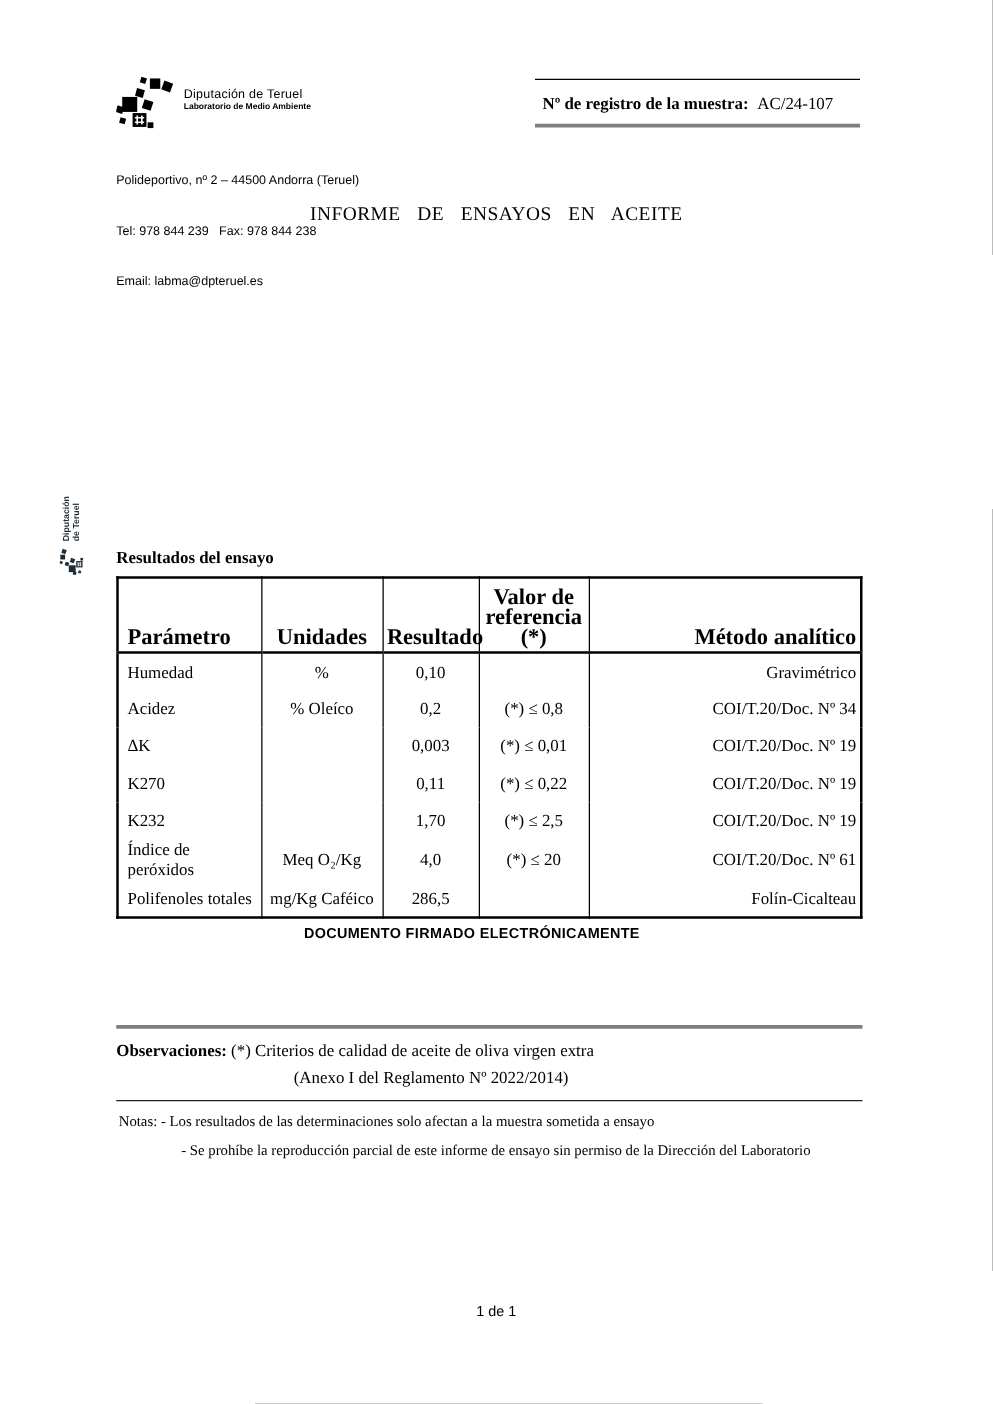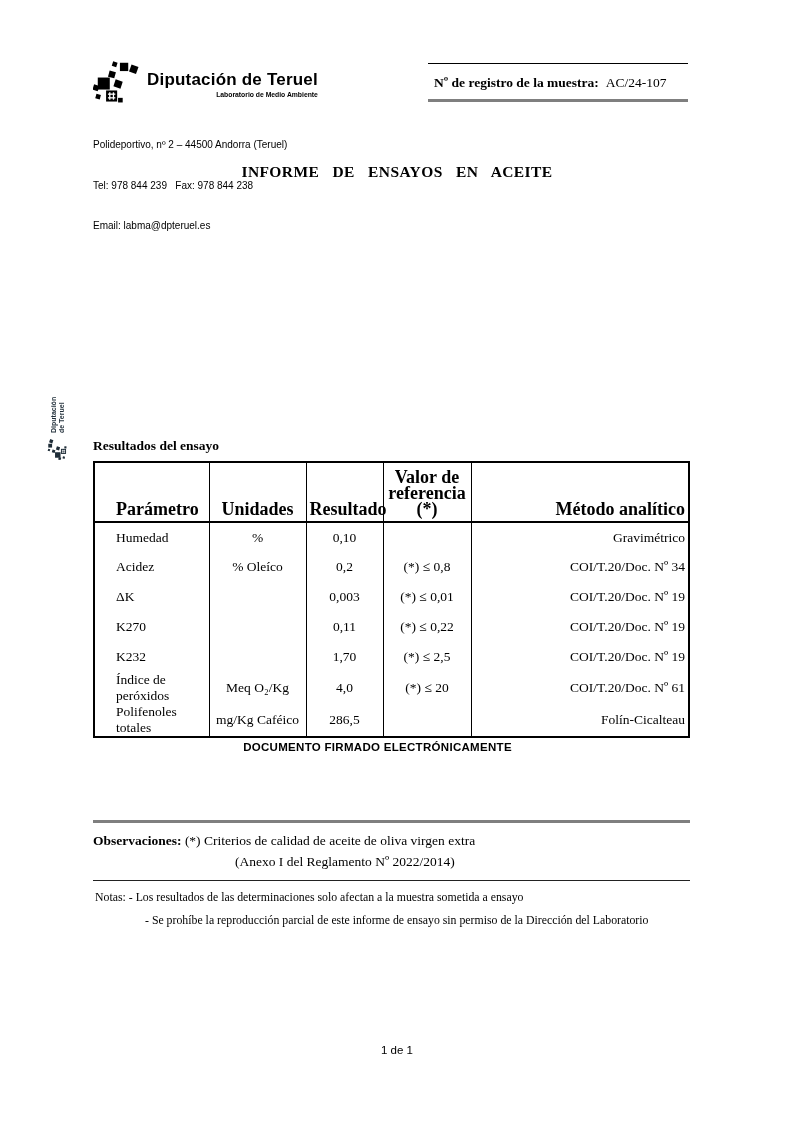--- a/index.html
+++ b/index.html
@@ -12,39 +12,39 @@
     color:#000;
     font-family:"Liberation Serif", serif;
     overflow:hidden;
   }
 
   
   .header-left { position:absolute; left:93px; top:60px; width:250px; }
   .logo-row { display:flex; align-items:flex-start; }
   .logo-mark { width:52px; height:48px; flex:0 0 auto; }
   .logo-texts { margin-left:2px; margin-top:10px; font-family:"Liberation Sans", sans-serif; }
-  .logo-title { font-size:17px; font-weight:bold; letter-spacing:0.2px; white-space:nowrap; }
+  .logo-title { font-size:10px; font-weight:normal; letter-spacing:0.2px; white-space:nowrap; }
   .logo-subtitle { font-size:6.8px; font-weight:bold; text-align:right; margin-top:1px; }
   .address { margin-top:3px; font-family:"Liberation Sans", sans-serif; font-size:10px; line-height:13.5px; white-space:pre; }
 
   
   .registry-box {
     position:absolute; left:428px; top:63px; width:260px;
     border-top:1.4px solid #000;
     border-bottom:3px solid #7f7f7f;
     padding:11px 2px 8px 6px;
   }
   .registry-line { font-size:13.5px; white-space:nowrap; }
   .registry-label { font-weight:bold; }
   .registry-value { margin-left:7px; }
 
   
   .doc-title {
     position:absolute; left:0; top:163px; width:100%;
-    text-align:center; font-size:15.5px; font-weight:bold;
+    text-align:center; font-size:15.5px; font-weight:normal;
     word-spacing:9px; letter-spacing:0.4px;
   }
 
   
   .side-logo {
     position:absolute; left:13px; top:395px; width:90px; height:40px;
     transform:rotate(-90deg); transform-origin:center;
     display:flex; align-items:center;
   }
   .side-logo .logo-mark-small { width:24px; height:22px; flex:0 0 auto; }
@@ -61,21 +61,21 @@
   col.w0{width:115px} col.w1{width:97px} col.w2{width:77px} col.w3{width:88px} col.w4{width:218px}
   .results-table th {
     font-size:18px; font-weight:bold; vertical-align:bottom;
     padding:6px 3px 4px; line-height:16px; text-align:center;
   }
   .results-table th { border-bottom:2.2px solid #000; }
   .results-table td {
     font-size:13.5px; height:30px; vertical-align:middle;
     padding:0 3px; text-align:center;
   }
-  .results-table th.c0, .results-table td.c0 { text-align:left; padding-left:21px; }
+  .results-table th.c0, .results-table td.c0 { text-align:left; padding-left:7px; }
   .results-table th.c4, .results-table td.c4 { text-align:right; padding-left:8px;margin-top:29px; }
   .results-table th.c0, .results-table td.c0,
   .results-table th.c1, .results-table td.c1,
   .results-table th.c2, .results-table td.c2,
   .results-table th.c3, .results-table td.c3 { border-right:1.3px solid #000; }
 
   
   .signed {
     position:absolute; left:80px; top:741px; width:595px;
     text-align:center; font-family:"Liberation Sans", sans-serif;

